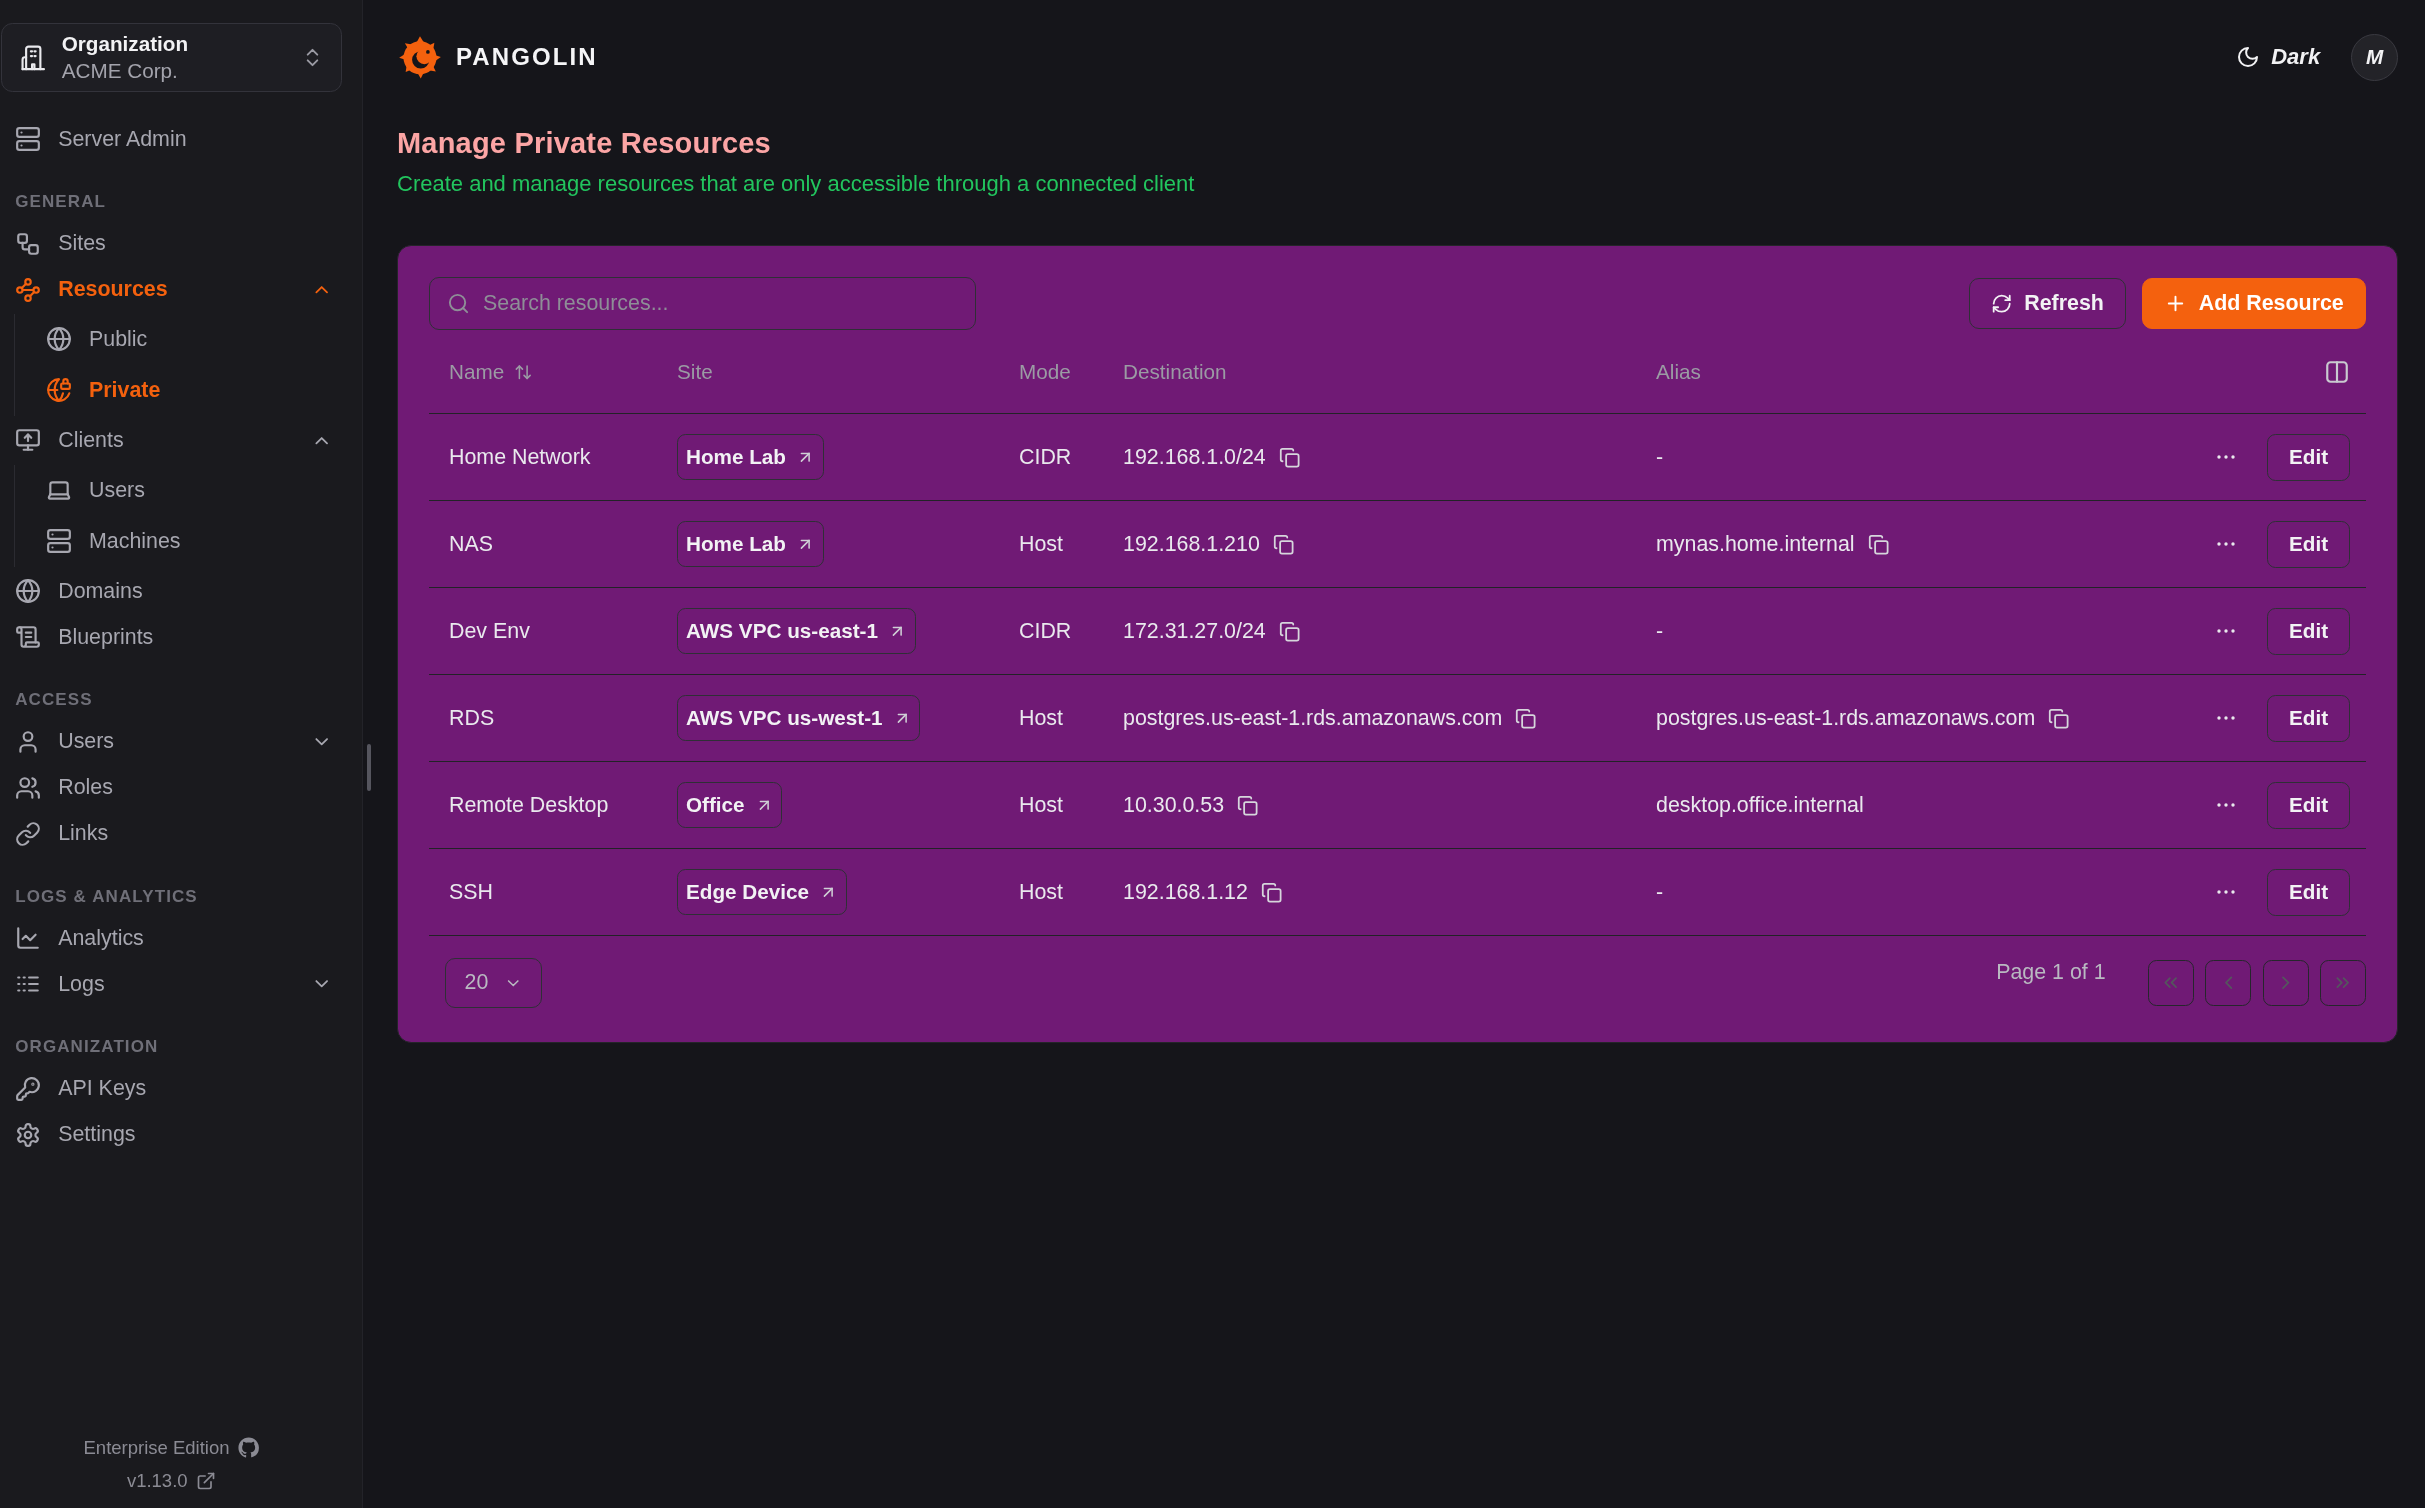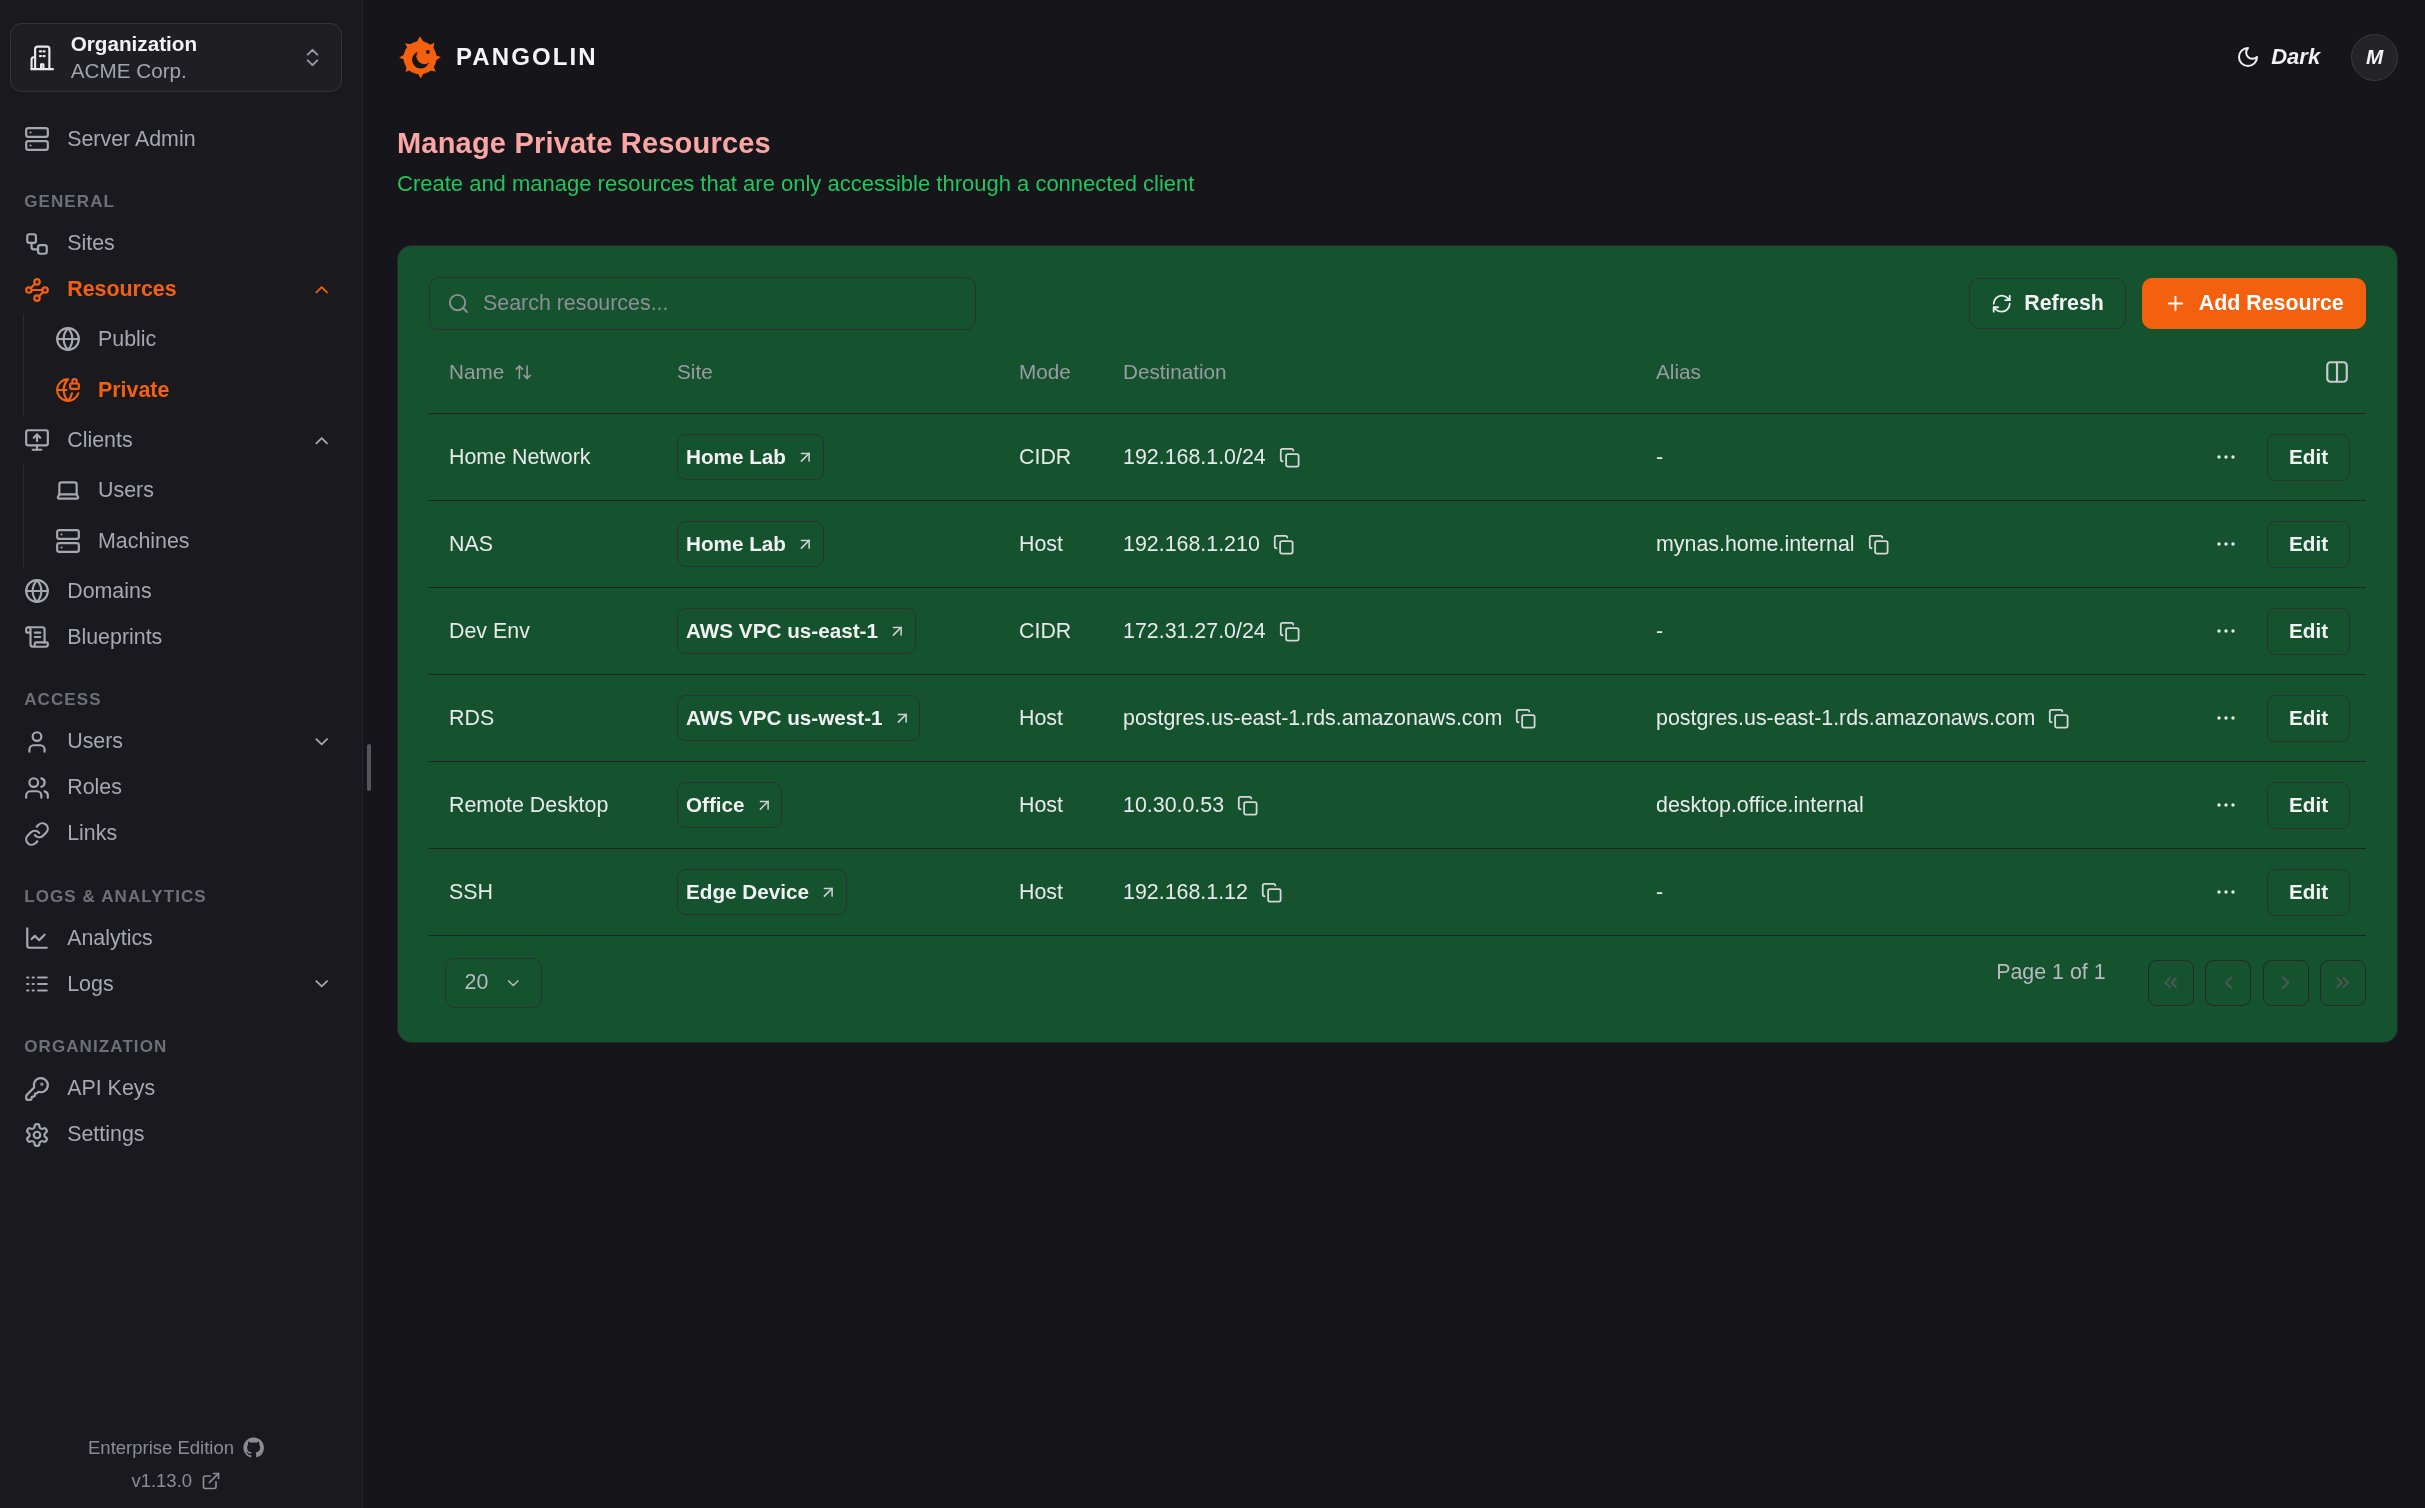--- a/index.html
+++ b/index.html
@@ -8,21 +8,21 @@
     font-family:"Liberation Sans","DejaVu Sans",sans-serif;
     background:#15151a; color:#e9e9ed; display:flex; overflow:hidden;
     font-size:21.4px;
   }
   svg { display:block; }
 
   
   .sidebar {
     width:363px; min-width:363px; height:1508px; background:#1a1a1e;
     border-right:1.4px solid #232329; display:flex; flex-direction:column;
-    padding:23px 20px 0 10px; position:relative;
+    padding:23px 20px 0 1px; position:relative;
   }
   .org-selector {
     width:100%; height:69px; background:#1e1e23; border:1.4px solid #33333b;
     border-radius:11.4px; display:flex; align-items:center; gap:14.2px;
     padding:0 17px; cursor:pointer;
   }
   .org-selector .org-icon { color:#e9e9ed; }
   .org-texts { display:flex; flex-direction:column; gap:2.8px; flex:1; min-width:0; }
   .org-label { font-size:20.7px; font-weight:700; color:#f2f2f4; }
   .org-name  { font-size:20.7px; color:#a3a3ac; }
@@ -65,21 +65,21 @@
     width:47px; height:47px; border-radius:50%; background:#232328;
     border:1.4px solid #3a3a41; display:flex; align-items:center; justify-content:center;
     color:#f2f2f4; font-size:20.7px; font-weight:700; cursor:pointer;
   }
 
   .page-head { margin-top:40px; }
   .page-title { font-size:29px; font-weight:800; color:#fca5a5; letter-spacing:0.2px; }
   .page-subtitle { margin-top:11.4px; font-size:22px; color:#22c55e; }
 
   .card {
-    margin-top:48px; background:#14532d; border:1.4px solid #242429;
+    margin-top:48px; background:#701a75; border:1.4px solid #242429;
     border-radius:14.2px; height:798px; padding:31px 31px 0;
   }
 
   .toolbar { display:flex; align-items:center; justify-content:space-between; }
   .search-box {
     width:547px; height:53px; border:1.4px solid #2f2f36; border-radius:10px;
     display:flex; align-items:center; gap:13px; padding:0 17px; color:#8e8e97;
   }
   .search-box input {
     flex:1; background:transparent; border:none; outline:none; color:#e9e9ed;

